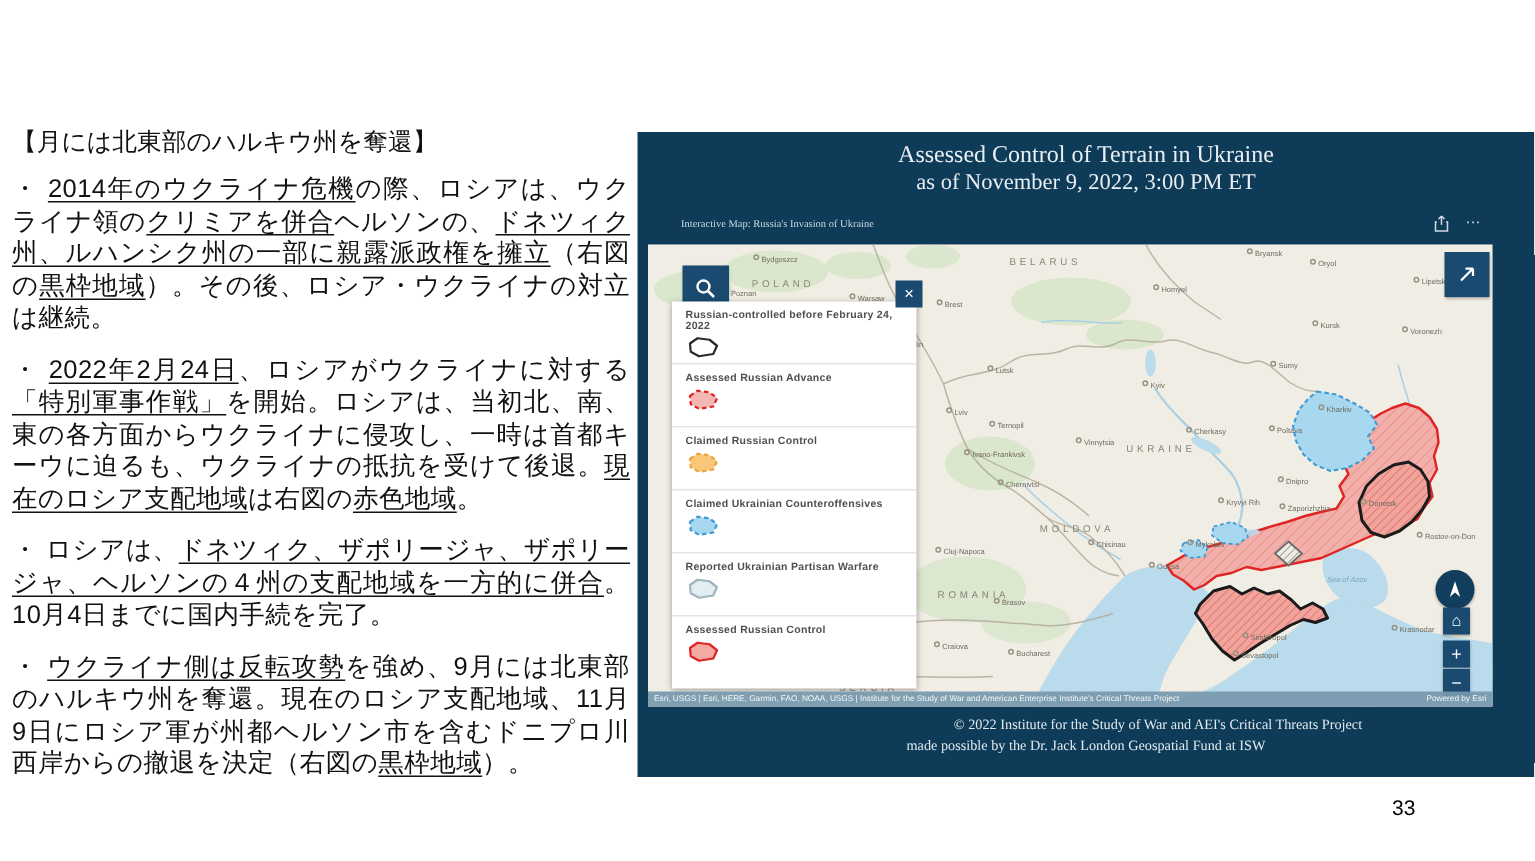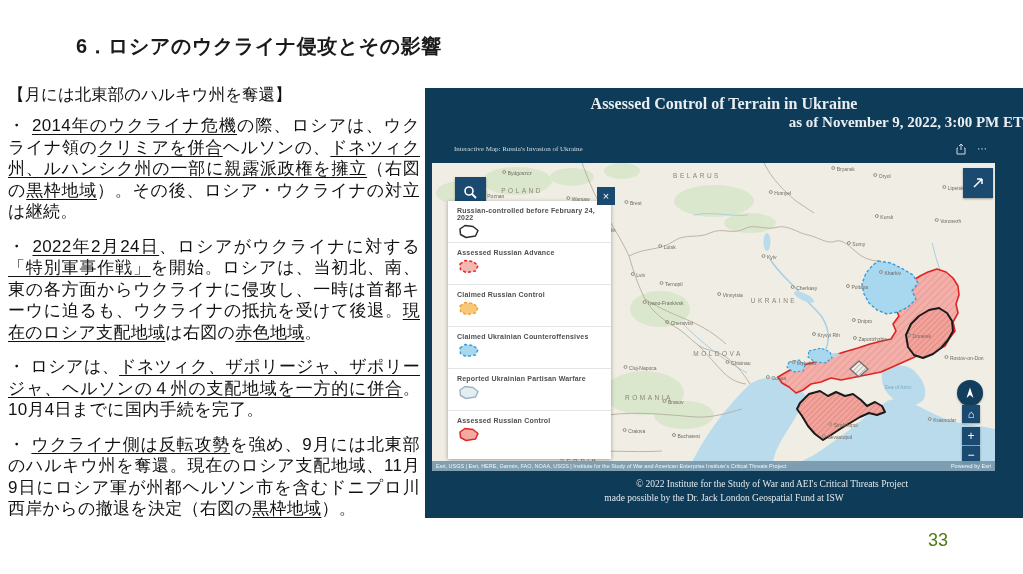--- a/index.html
+++ b/index.html
@@ -7,23 +7,23 @@
          font-family:"Liberation Sans",sans-serif;}
   .slide-title{position:absolute;left:76px;top:33px;font-size:20px;font-weight:600;color:#1a1a1a;letter-spacing:.5px;}
   .left-col{position:absolute;left:8px;top:84px;width:412px;color:#111;}
   .heading{font-size:16.5px;margin-bottom:9px;}
   .para{font-size:17px;line-height:21.5px;letter-spacing:.3px;text-align:justify;margin-bottom:13px;}
   .para .u{text-decoration:underline;text-underline-offset:2.5px;text-decoration-thickness:1px;}
 
   
   .map-panel{position:absolute;left:425px;top:88px;width:598px;height:430px;background:#0e3c58;color:#e9eef3;}
   .map-title1,.map-title2{position:absolute;left:0;width:100%;text-align:center;
-    font-family:"Liberation Serif",serif;font-weight:700;color:#e9eef3;}
+    font-family:"Liberation Serif",serif;font-weight:400;color:#e9eef3;}
   .map-title1{top:7px;font-size:16px;}
-  .map-title2{top:26px;font-size:15px;text-align:right;}
+  .map-title2{top:26px;font-size:15px;}
   .app-label{position:absolute;left:11px;top:57px;font-size:7px;font-family:"Liberation Serif",serif;color:#cfdae2;margin-left:18px;}
   .tb-icon{position:absolute;top:55px;color:#cfdae2;}
   .tb-share{left:530px;width:12px;height:12px;}
   .tb-more{left:552px;font-size:10px;letter-spacing:1px;line-height:12px;}
 
   .map-area{position:absolute;left:7px;top:75px;width:563px;height:308px;background:#f0ede4;overflow:hidden;}
   .basemap{position:absolute;left:0;top:0;}
   #map-labels{position:absolute;left:0;top:0;width:100%;height:100%;pointer-events:none;}
   .maplabel{position:absolute;transform:translate(-50%,-50%);white-space:nowrap;}
   .maplabel.city{font-size:5px;color:#6e6a61;}
@@ -49,28 +49,27 @@
   .legend-close{position:absolute;top:-14px;right:-4px;width:18px;height:18px;background:#1a4a70;
     color:#fff;font-size:11px;display:flex;align-items:center;justify-content:center;border:none;cursor:pointer;}
 
   .attrib{position:absolute;left:0;bottom:0;width:100%;height:10px;background:rgba(118,152,172,.92);
     color:#f2f6f8;font-size:5.5px;display:flex;justify-content:space-between;align-items:center;
     padding:0 4px;box-sizing:border-box;white-space:nowrap;overflow:hidden;}
   .credit1,.credit2{position:absolute;left:0;width:100%;text-align:center;
     font-family:"Liberation Serif",serif;color:#e2e9ee;}
   .credit1{top:391px;font-size:9.5px;padding-left:48px;}
   .credit2{top:405px;font-size:9.5px;}
-  .page-num{position:absolute;left:928px;top:530px;font-size:18px;color:#4d7c0f;}
+  .page-num{position:absolute;left:928px;top:530px;font-size:14px;color:#000000;}
 </style>
 </head>
 <body>
 
 <div class="slide">
 
-  <div class="slide-title">6．ロシアのウクライナ侵攻とその影響</div>
 
   <div class="left-col">
     <div class="heading">【月には北東部のハルキウ州を奪還】</div>
     <div>
         <div class="para"><span>・ </span><span class="u">2014年のウクライナ危機</span><span>の際、ロシアは、ウクライナ領の</span><span class="u">クリミアを併合</span><span>ヘルソンの、</span><span class="u">ドネツィク州、ルハンシク州の一部に親露派政権を擁立</span><span>（右図の</span><span class="u">黒枠地域</span><span>）。その後、ロシア・ウクライナの対立は継続。</span></div>
         <div class="para"><span>・ </span><span class="u">2022年2月24日</span><span>、ロシアがウクライナに対する</span><span class="u">「特別軍事作戦」</span><span>を開始。ロシアは、当初北、南、東の各方面からウクライナに侵攻し、一時は首都キーウに迫るも、ウクライナの抵抗を受けて後退。</span><span class="u">現在のロシア支配地域</span><span>は右図の</span><span class="u">赤色地域</span><span>。</span></div>
         <div class="para"><span>・ ロシアは、</span><span class="u">ドネツィク、ザポリージャ、ザポリージャ、ヘルソンの４州の支配地域を一方的に併合</span><span>。10月4日までに国内手続を完了。</span></div>
         <div class="para"><span>・ </span><span class="u">ウクライナ側は反転攻勢</span><span>を強め、9月には北東部のハルキウ州を奪還。現在のロシア支配地域、11月9日にロシア軍が州都ヘルソン市を含むドニプロ川西岸からの撤退を決定（右図の</span><span class="u">黒枠地域</span><span>）。</span></div>
       </div>
   </div>

